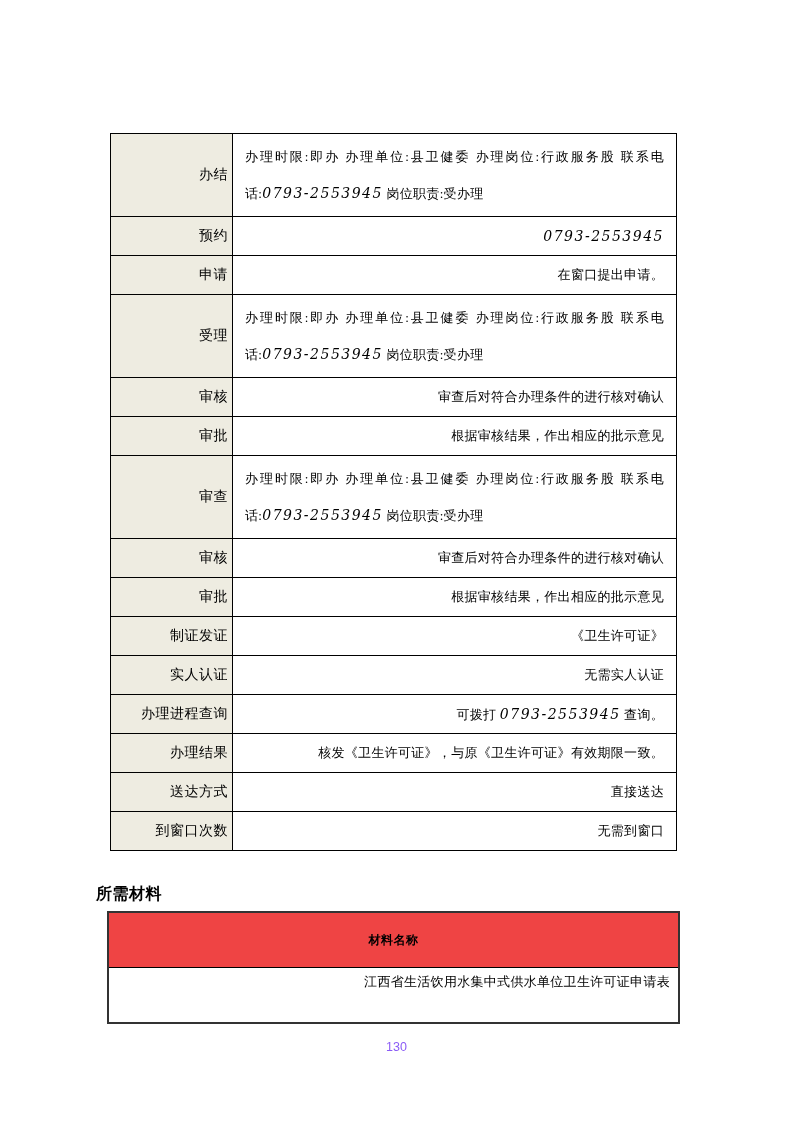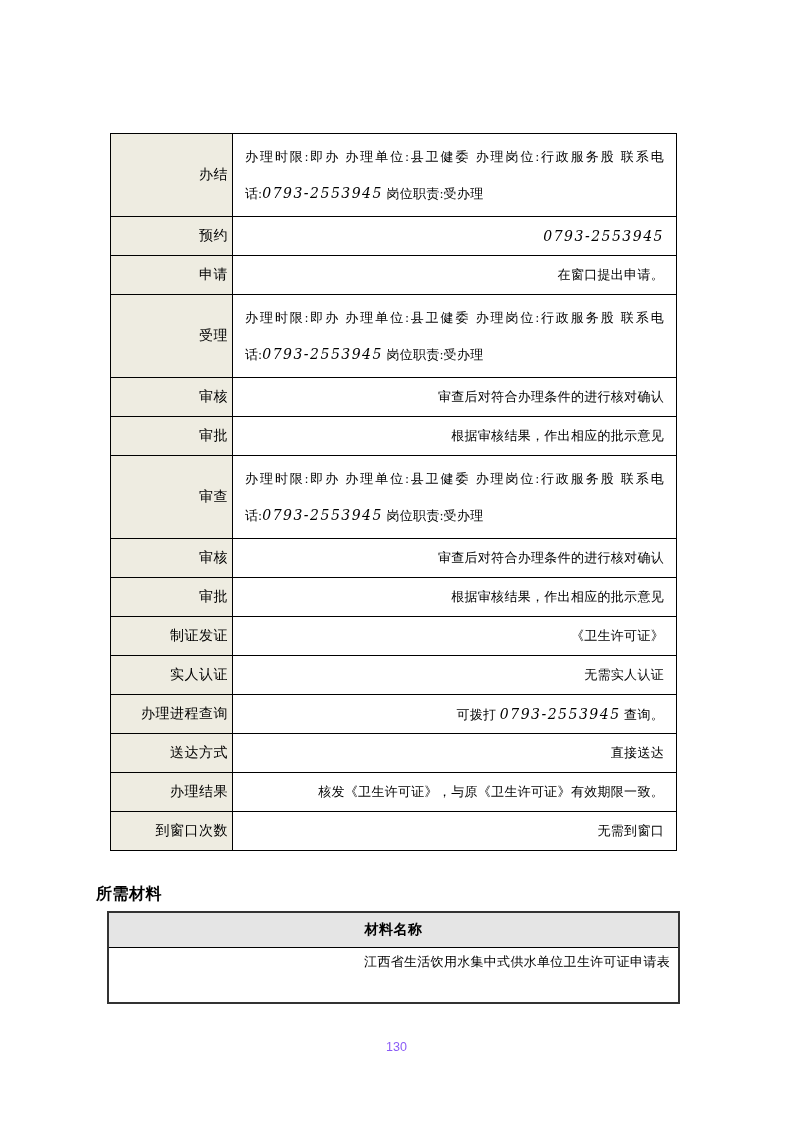--- a/index.html
+++ b/index.html
@@ -54,25 +54,25 @@
   .materials-heading {
     position: absolute; left: 96px; top: 884px;
     font-size: 16px; font-weight: bold; letter-spacing: 0.5px;
   }
   table.materials {
     position: absolute; left: 107px; top: 911px; width: 573px;
     border-collapse: collapse; table-layout: fixed;
     border: 2px solid #333333;
   }
   table.materials th {
-    background: #e5e5e5;
+    background: #ef4444;
     border: 1.5px solid #000000;
-    font-size: 14px; font-weight: bold;
+    font-size: 12px; font-weight: bold;
     text-align: center; vertical-align: middle;
-    height: 30px; padding: 2px 8px;
+    height: 30px; padding: 12px 8px;
     letter-spacing: 0.5px;
   }
   table.materials td {
     background: #ffffff;
     border: 1.5px solid #000000;
     font-size: 13px;
     text-align: right; vertical-align: top;
     height: 44px; padding: 5px 8px;
     letter-spacing: 0.3px;
   }
@@ -135,26 +135,26 @@
         </tr>
         <tr class="row-normal">
           <td class="label-cell">实人认证</td>
           <td class="content-cell">无需实人认证</td>
         </tr>
         <tr class="row-normal">
           <td class="label-cell">办理进程查询</td>
           <td class="content-cell">可拨打 <span class="num">0793-2553945</span> 查询。</td>
         </tr>
         <tr class="row-normal">
+          <td class="label-cell">办理结果</td>
+          <td class="content-cell">核发《卫生许可证》，与原《卫生许可证》有效期限一致。</td>
+        </tr>
+        <tr class="row-normal">
           <td class="label-cell">送达方式</td>
           <td class="content-cell">直接送达</td>
-        </tr>
-        <tr class="row-normal">
-          <td class="label-cell">办理结果</td>
-          <td class="content-cell">核发《卫生许可证》，与原《卫生许可证》有效期限一致。</td>
         </tr>
         <tr class="row-normal">
           <td class="label-cell">到窗口次数</td>
           <td class="content-cell">无需到窗口</td>
         </tr>
       </tbody>
   </table>
 
   <div class="materials-heading">所需材料</div>
 

